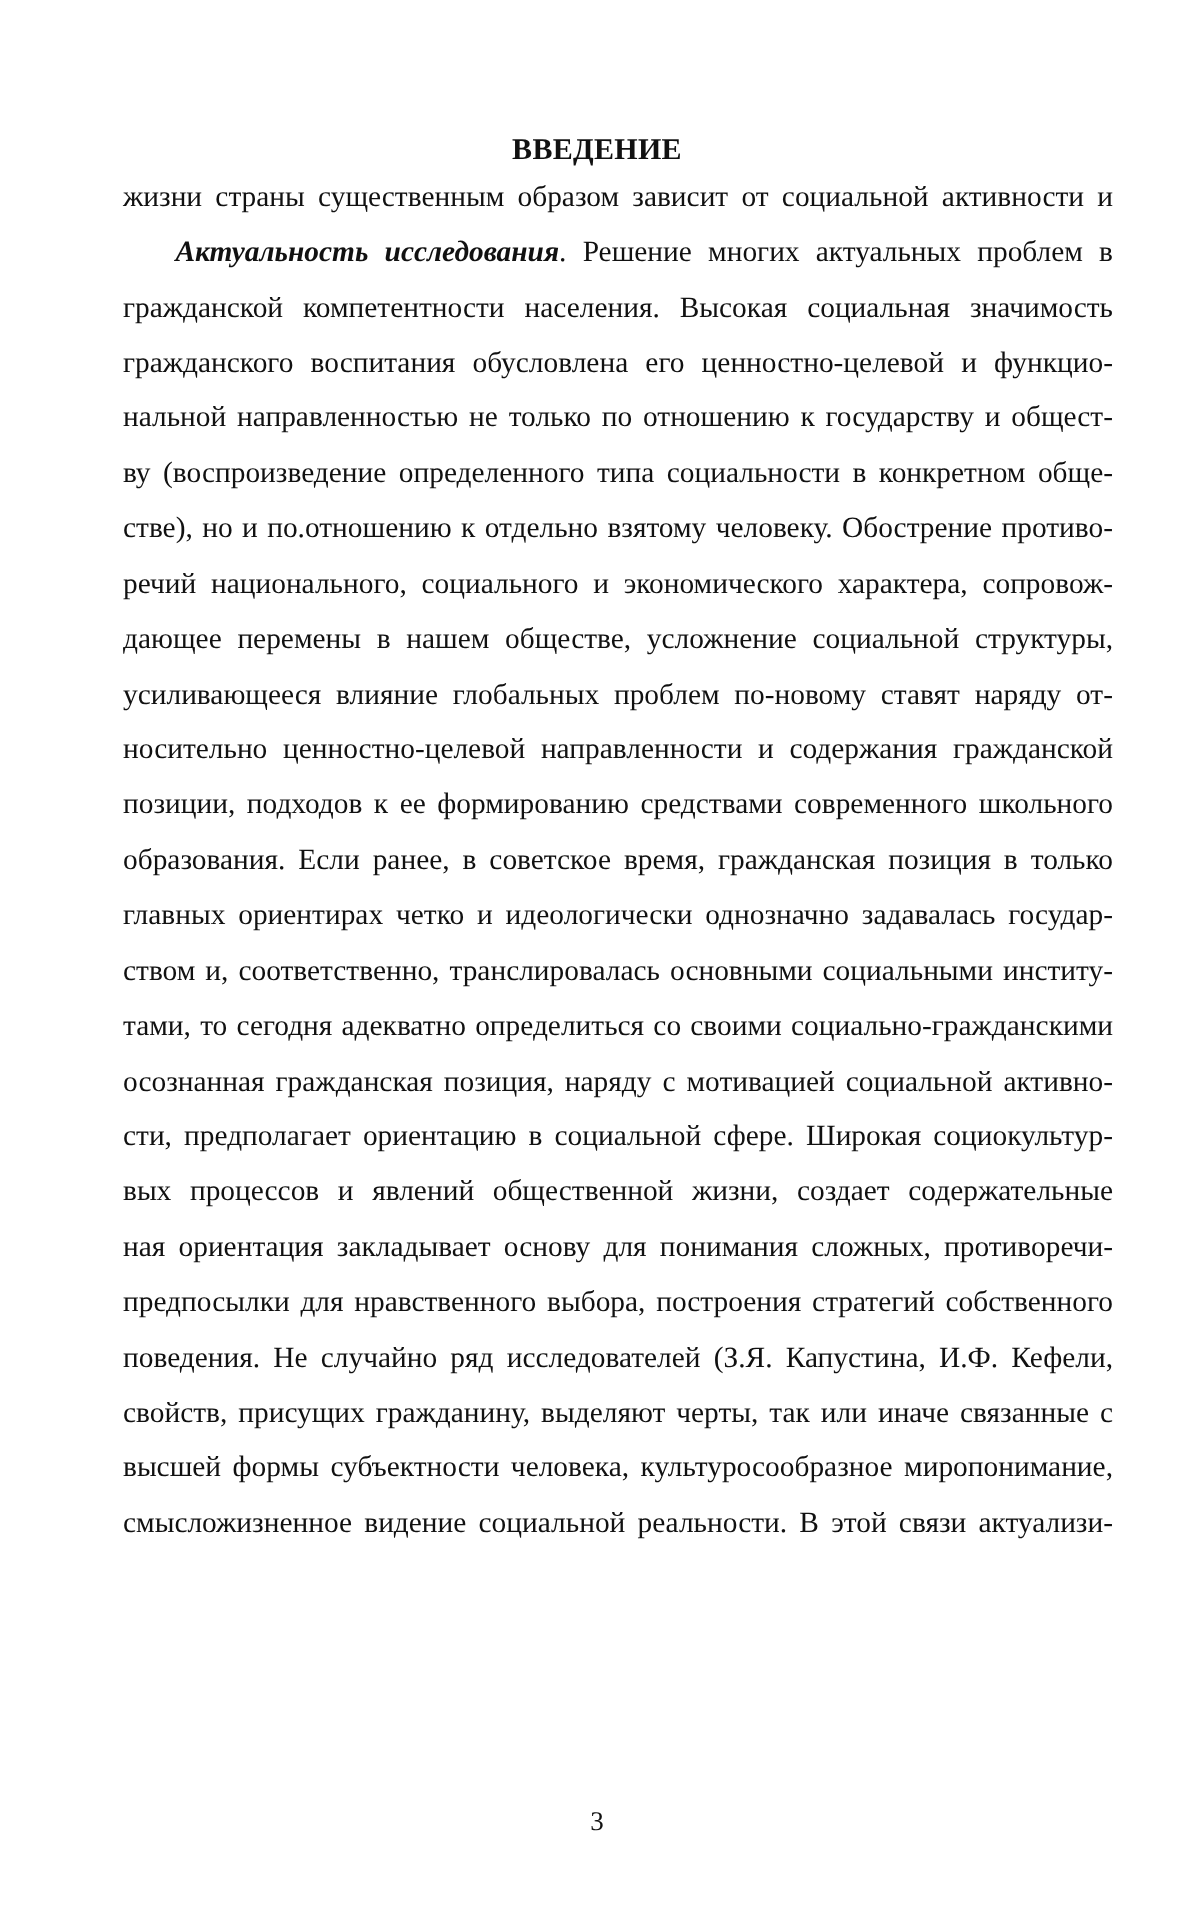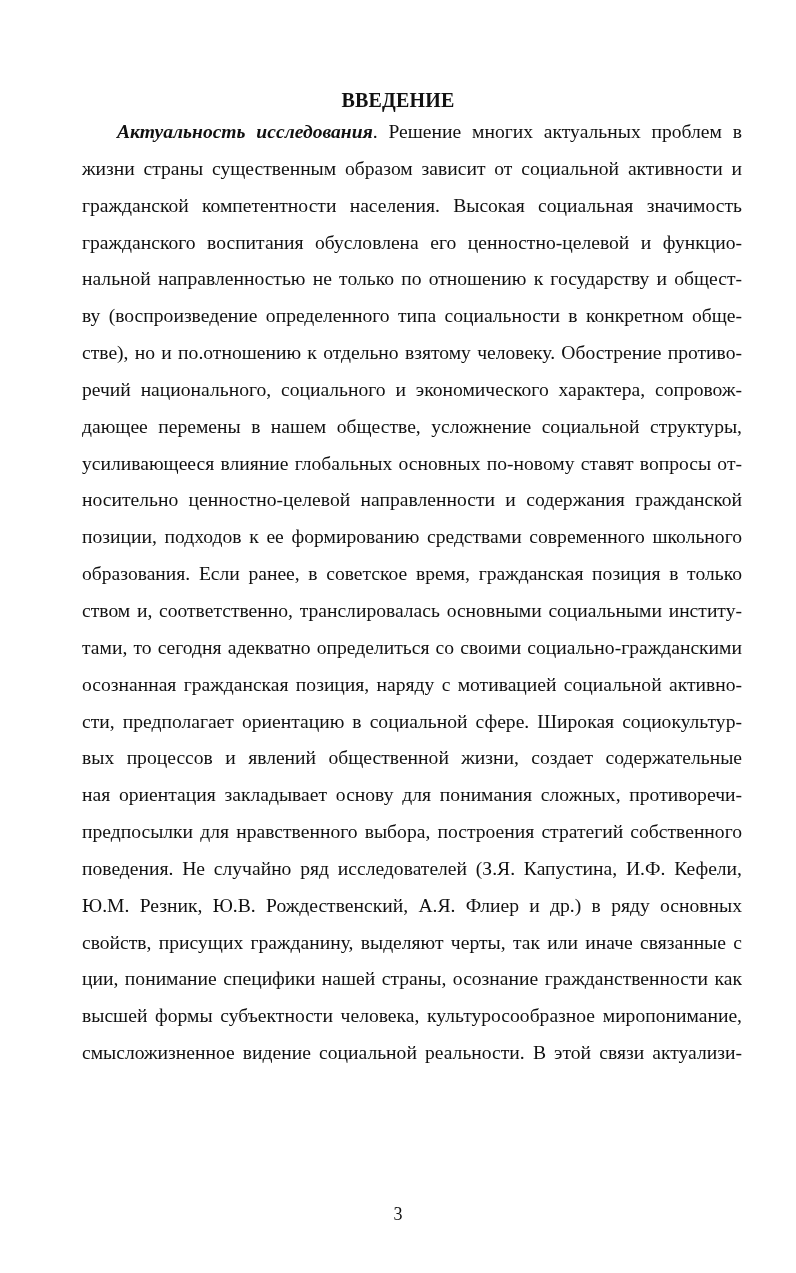--- a/index.html
+++ b/index.html
@@ -29,42 +29,41 @@
     text-align: center; font-size: 18px; line-height: 24px;
   }
 </style>
 </head>
 <body>
 
 <div class="page">
   <div class="heading">ВВЕДЕНИЕ</div>
 
   <div class="body">
+    <span class="line">жизни страны существенным образом зависит от социальной активности и</span>
     <span class="line first"><span class="em">Актуальность исследования</span><span>. Решение многих актуальных проблем в</span></span>
-    <span class="line">жизни страны существенным образом зависит от социальной активности и</span>
     <span class="line">гражданской компетентности населения. Высокая социальная значимость</span>
     <span class="line">гражданского воспитания обусловлена его ценностно-целевой и функцио-</span>
     <span class="line">нальной направленностью не только по отношению к государству и общест-</span>
     <span class="line">ву (воспроизведение  определенного типа социальности в конкретном обще-</span>
     <span class="line">стве), но и по.отношению к отдельно взятому человеку. Обострение противо-</span>
     <span class="line">речий национального, социального и экономического характера, сопровож-</span>
     <span class="line">дающее перемены в нашем обществе, усложнение социальной структуры,</span>
-    <span class="line">усиливающееся влияние глобальных основных по-новому ставят вопросы от-</span>
+    <span class="line">усиливающееся влияние глобальных проблем по-новому ставят наряду от-</span>
     <span class="line">носительно ценностно-целевой направленности и содержания гражданской</span>
     <span class="line">позиции, подходов к ее формированию средствами современного школьного</span>
     <span class="line">образования. Если ранее, в советское время, гражданская позиция в только</span>
+    <span class="line">главных ориентирах четко и идеологически однозначно задавалась государ-</span>
     <span class="line">ством и, соответственно, транслировалась основными социальными институ-</span>
     <span class="line">тами, то сегодня адекватно определиться со своими социально-гражданскими</span>
     <span class="line">осознанная гражданская позиция, наряду с мотивацией социальной активно-</span>
     <span class="line">сти, предполагает ориентацию в социальной сфере. Широкая социокультур-</span>
     <span class="line">вых процессов и явлений общественной жизни, создает содержательные</span>
     <span class="line">ная ориентация закладывает основу для понимания сложных, противоречи-</span>
     <span class="line">предпосылки для нравственного выбора, построения стратегий собственного</span>
     <span class="line">поведения. Не случайно ряд исследователей (З.Я. Капустина, И.Ф. Кефели,</span>
-    <span class="line">Ю.М. Резник, Ю.В. Рождественский, А.Я. Флиер и др.) в ряду основных</span>
     <span class="line">свойств, присущих гражданину, выделяют черты, так или иначе связанные с</span>
-    <span class="line">ции, понимание специфики нашей страны, осознание гражданственности как</span>
     <span class="line">высшей формы субъектности человека, культуросообразное миропонимание,</span>
     <span class="line">смысложизненное видение социальной реальности. В этой связи актуализи-</span>
   </div>
 
   <div class="pagenum">3</div>
 </div>
 
 </body></html>

